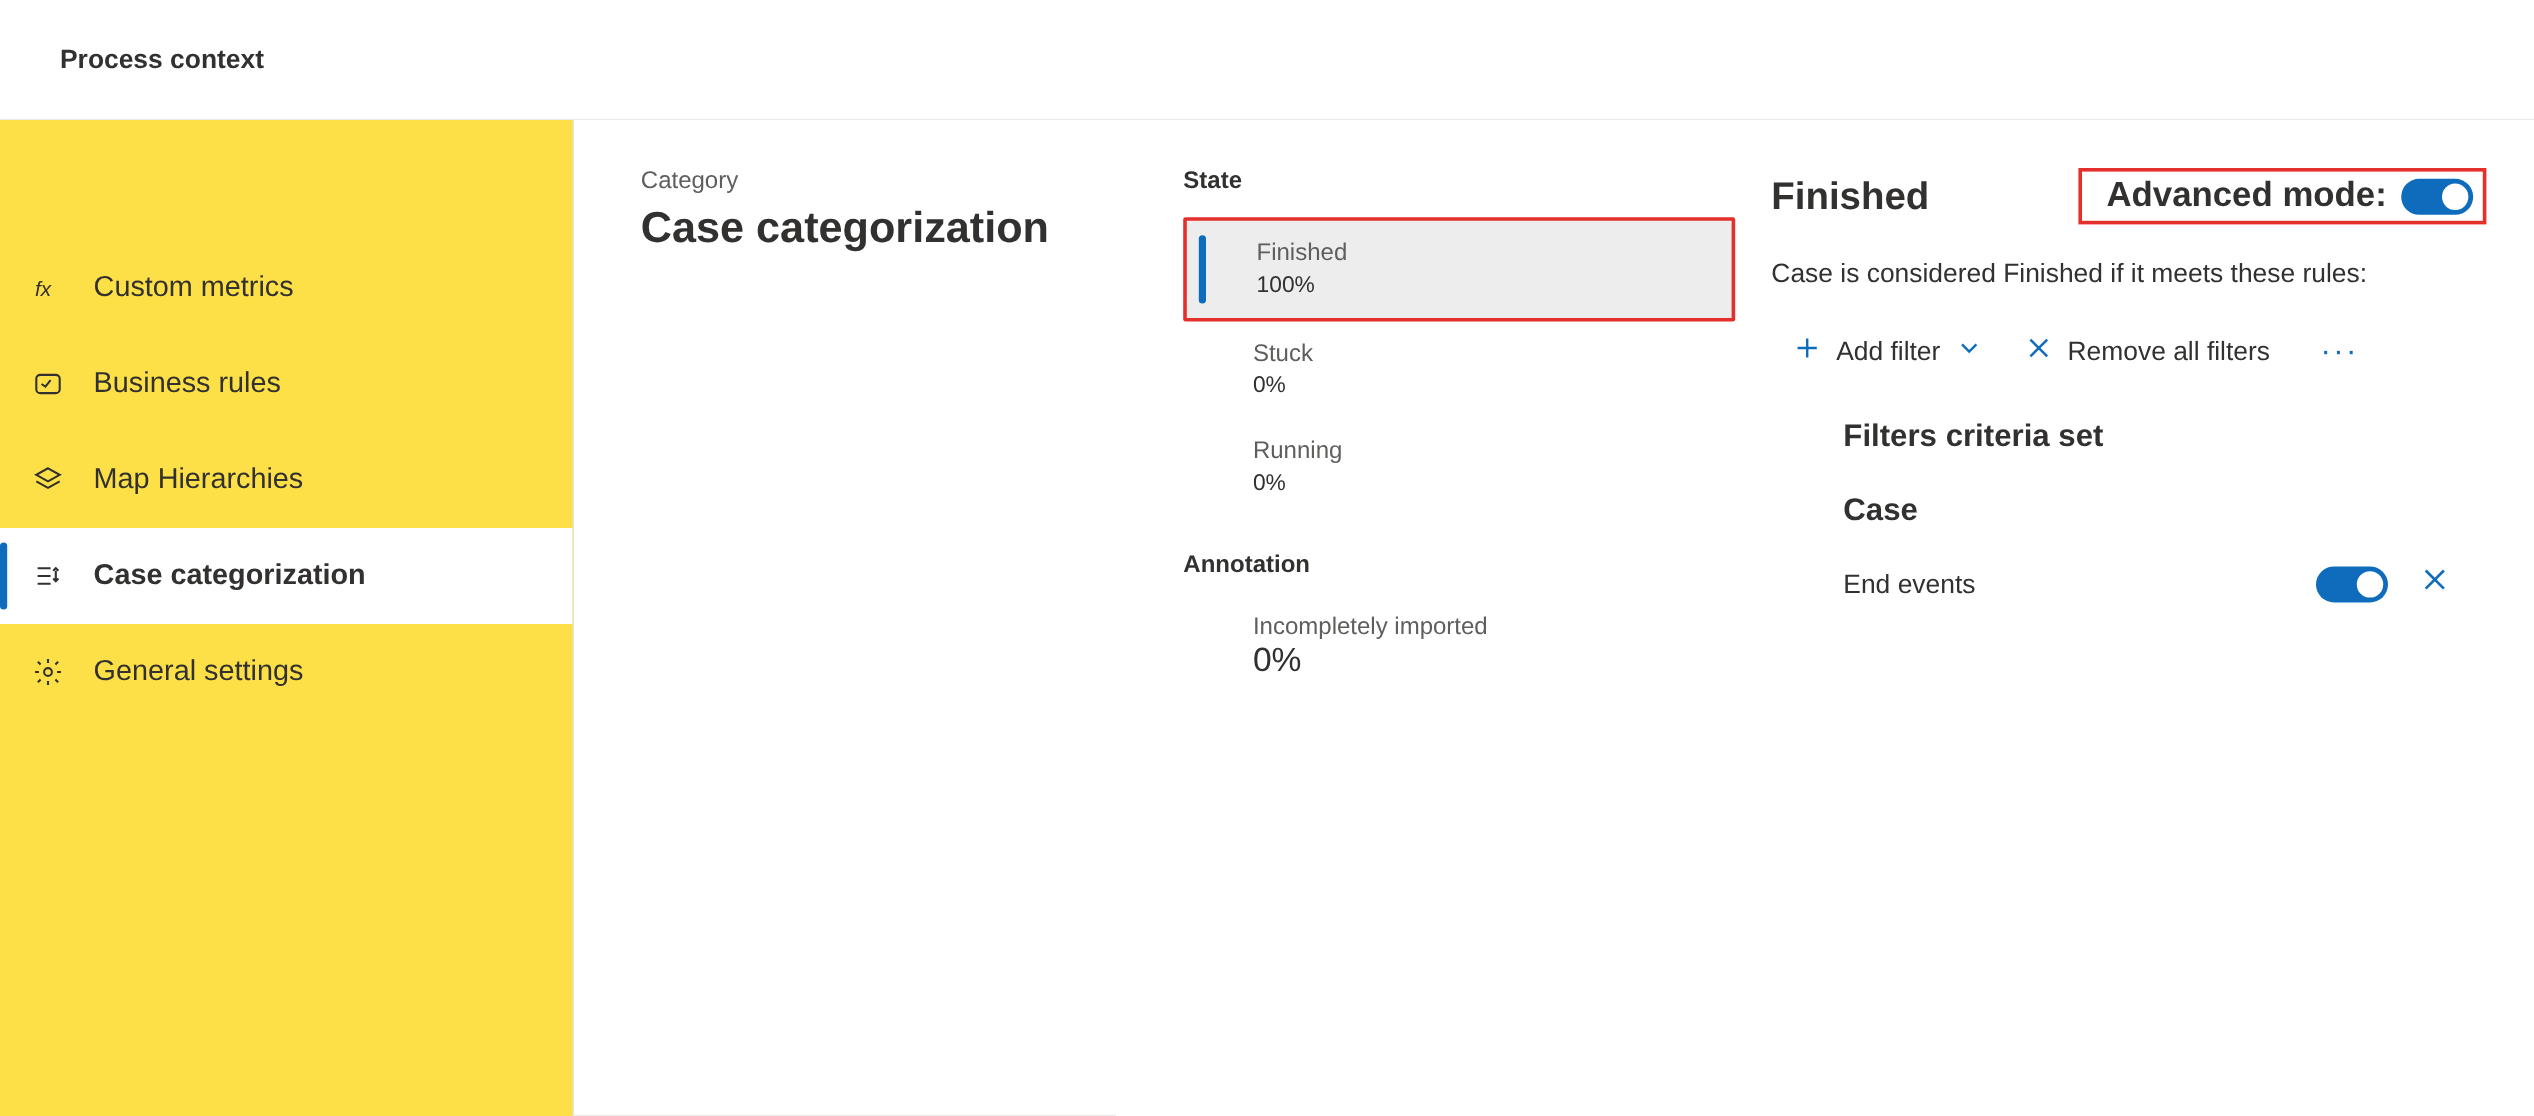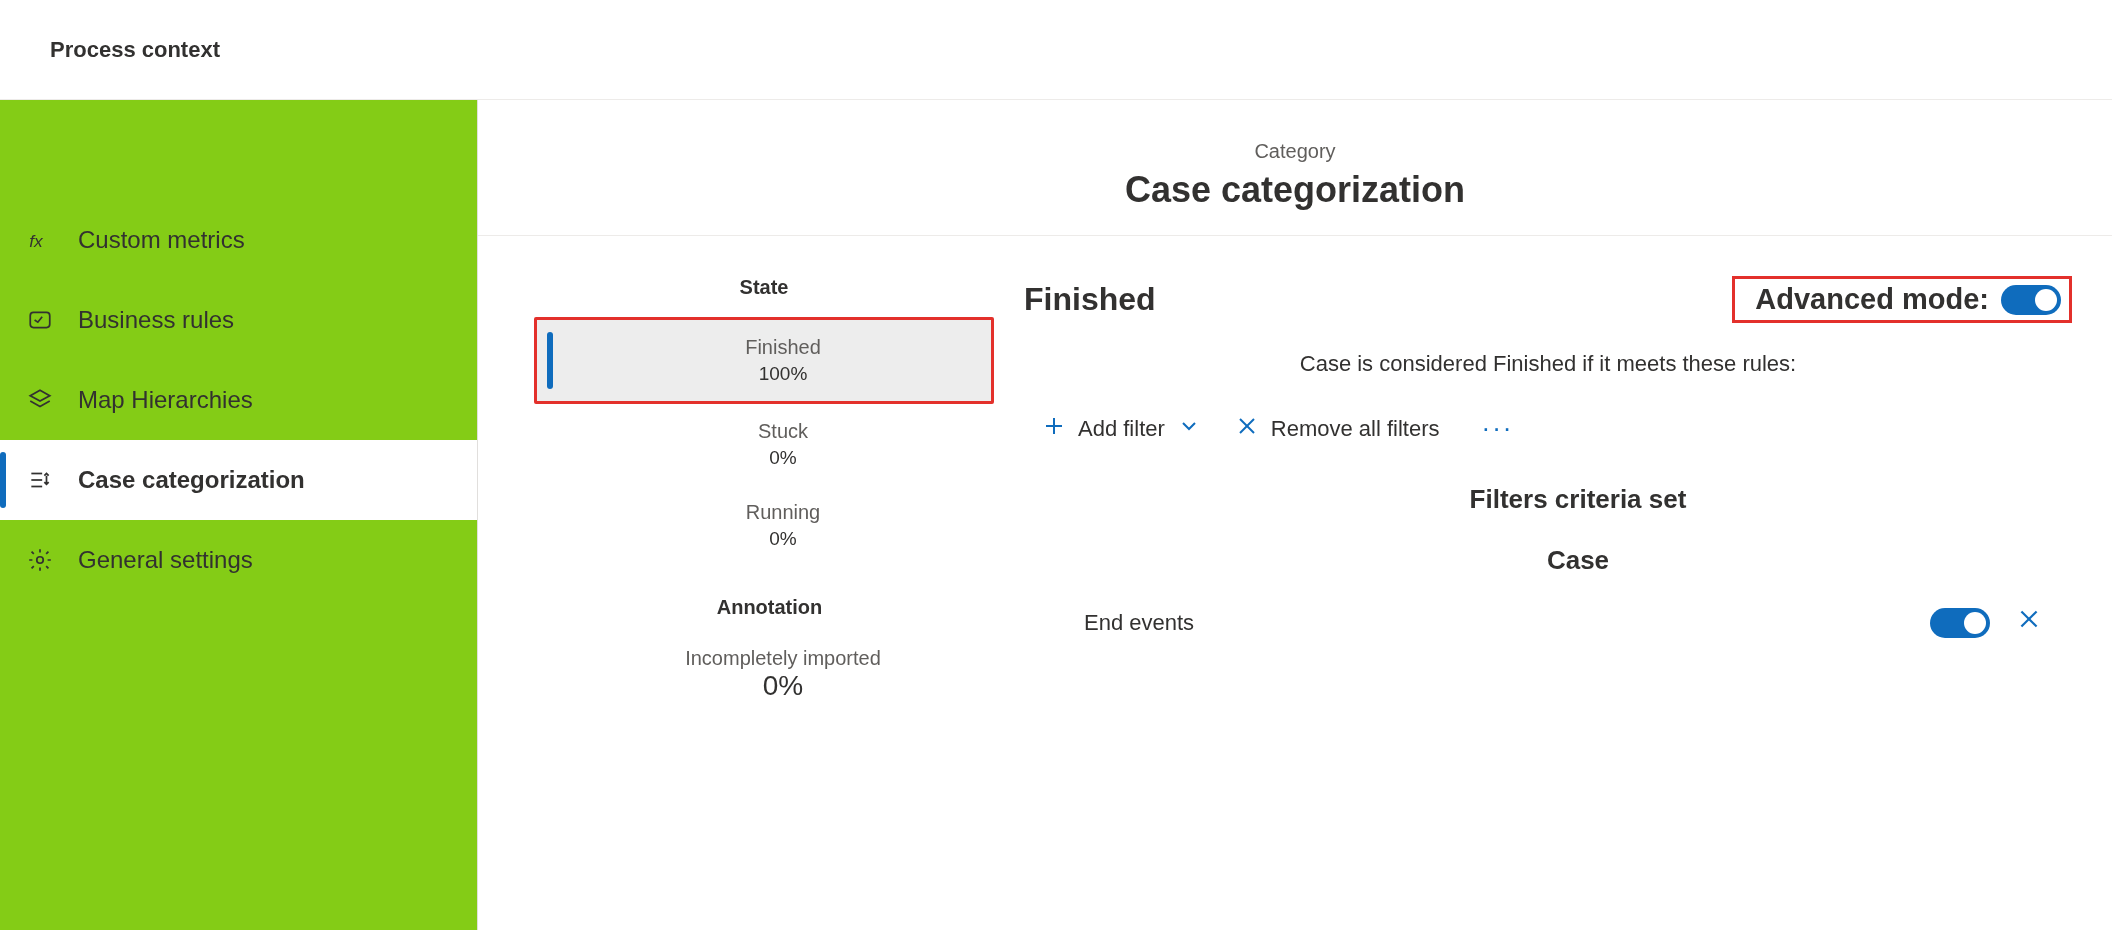--- a/index.html
+++ b/index.html
@@ -6,48 +6,48 @@
 body { font-family: "Segoe UI", -apple-system, sans-serif; color: #323130; background: #fff; }
 
 .app { width: 2112px; height: 930px; display: flex; flex-direction: column; }
 
 .header { height: 100px; padding: 30px 50px; display: flex; align-items: center; border-bottom: 1px solid #edebe9; }
 .header-title { font-size: 22px; font-weight: 600; }
 
 .body { flex: 1; display: flex; min-height: 0; }
 
 
-.sidebar { width: 478px; background: #84cc16; border-right: 1px solid #e1dfdd; padding-top: 30px; display: flex; flex-direction: column; }
+.sidebar { width: 478px; background: #fde047; border-right: 1px solid #e1dfdd; padding-top: 30px; display: flex; flex-direction: column; }
 .hamburger { margin-left: 26px; margin-bottom: 30px; width: 40px; height: 40px; display:flex; align-items:center; justify-content:center; cursor:pointer;}
 .nav-item { display: flex; align-items: center; height: 80px; padding-left: 26px; gap: 24px; cursor: pointer; position: relative; font-size: 24px; color: #323130;}
 .nav-item.active { background: #fff; font-weight: 600; }
 .nav-item.active::before { content:""; position:absolute; left:0; top:12px; bottom:12px; width:6px; background:#0f6cbd; border-radius:3px;}
 .nav-icon { width: 28px; height: 28px; display:flex; align-items:center; justify-content:center; flex-shrink:0;}
 .nav-icon svg { width: 26px; height: 26px; stroke:#323130; fill:none; stroke-width:1.6; }
 
 
-.main { flex:1; display:flex; flex-direction:column; min-width:0;text-align:center;}
+.main { flex:1; display:flex; flex-direction:row; min-width:0;}
 .page-head { padding: 40px 56px 24px; border-bottom:1px solid #edebe9;}
 .cat-label { font-size: 20px; color:#605e5c; margin-bottom:6px;}
 .page-title { font-size: 36px; font-weight:600;}
 
 .content { flex:1; display:flex; padding: 40px 0 0 56px; gap: 30px; min-height:0;}
 
 
 .state-col { width: 460px; }
 .section-head { font-size: 20px; font-weight:600; margin-bottom: 18px;}
 .state-item { padding: 16px 20px 16px 58px; position:relative; cursor:pointer; border-radius:2px;}
 .state-item .label { font-size: 20px; color:#605e5c; margin-bottom:4px;}
 .state-item .value { font-size: 19px; font-weight:400;}
 .state-item.selected { background:#ededed; border:3px solid #e3302b;}
 .state-item.selected::before { content:""; position:absolute; left:10px; top:12px; bottom:12px; width:6px; background:#0f6cbd; border-radius:3px;}
 .ann-item { padding: 10px 20px 10px 58px;}
 .ann-item .label { font-size: 20px; color:#605e5c;}
 .ann-item .value { font-size: 28px;}
-.section-head.annot { margin-top: 30px; margin-left: 11px;}
+.section-head.annot { margin-top: 30px;}
 
 
 .detail-col { flex:1; padding-right: 40px;}
 .detail-head { display:flex; justify-content:space-between; align-items:center; margin-bottom: 28px;}
 .detail-title { font-size: 32px; font-weight:600;}
 .adv-mode-box { display:flex; align-items:center; gap: 12px; border:3px solid #e3302b; padding: 4px 8px 4px 20px;}
 .adv-label { font-size: 29px; font-weight:600;}
 .toggle { width: 60px; height: 30px; background:#0f6cbd; border-radius: 15px; position:relative; cursor:pointer;}
 .toggle.on::after{ content:""; position:absolute; right:4px; top:4px; width:22px; height:22px; background:#fff; border-radius:50%;}
 .desc { font-size: 22px; margin-bottom: 36px;}

